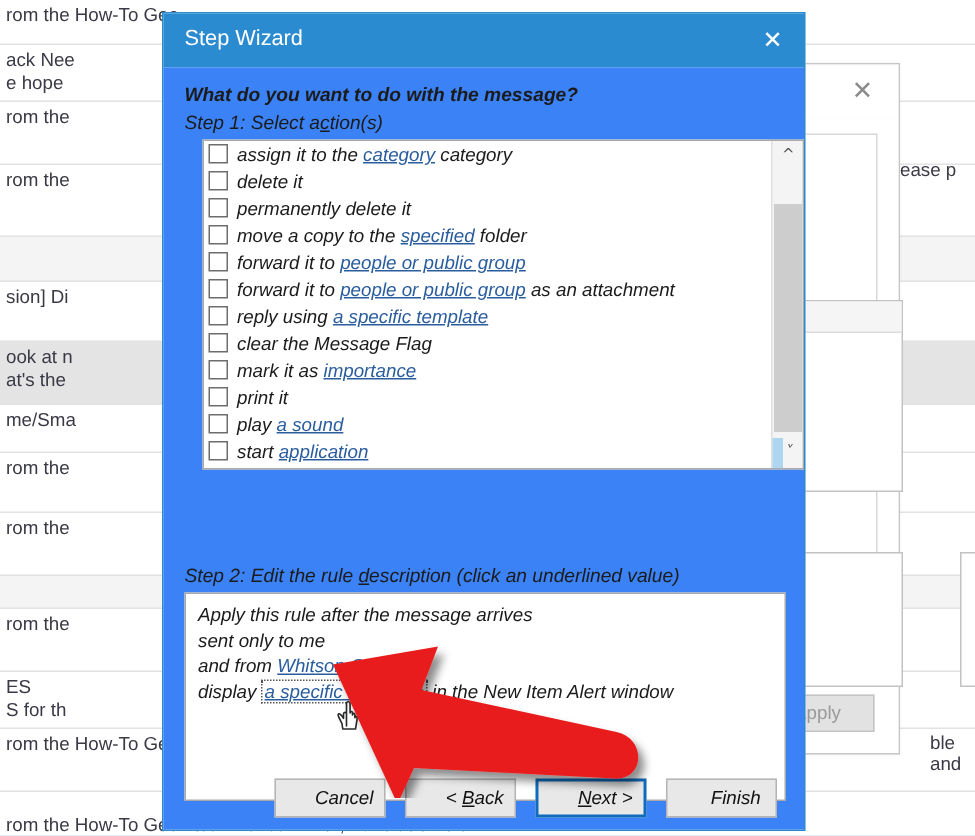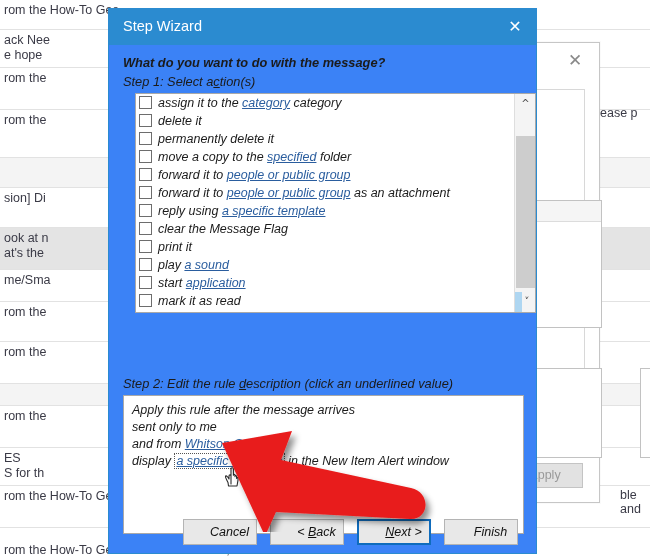--- a/index.html
+++ b/index.html
@@ -359,20 +359,21 @@
           <div class="action-row"><span class="cb"></span><span>forward it to </span><span class="lnk">people or public group</span><span></span></div>
 
           <div class="action-row"><span class="cb"></span><span>forward it to </span><span class="lnk">people or public group</span><span> as an attachment</span></div>
 
           <div class="action-row"><span class="cb"></span><span>reply using </span><span class="lnk">a specific template</span><span></span></div>
 
 
           <div class="action-row"><span class="cb"></span><span>clear the Message Flag</span><span class="lnk"></span><span></span></div>
 
 
+          <div class="action-row"><span class="cb"></span><span>mark it as </span><span class="lnk">importance</span><span></span></div>
 
           <div class="action-row"><span class="cb"></span><span>print it</span><span class="lnk"></span><span></span></div>
 
           <div class="action-row"><span class="cb"></span><span>play </span><span class="lnk">a sound</span><span></span></div>
 
           <div class="action-row"><span class="cb"></span><span>start </span><span class="lnk">application</span><span></span></div>
 
           <div class="action-row"><span class="cb"></span><span>mark it as read</span><span class="lnk"></span><span></span></div>
 
           <div class="action-row"><span class="cb"></span><span>run </span><span class="lnk">a script</span><span></span></div>

